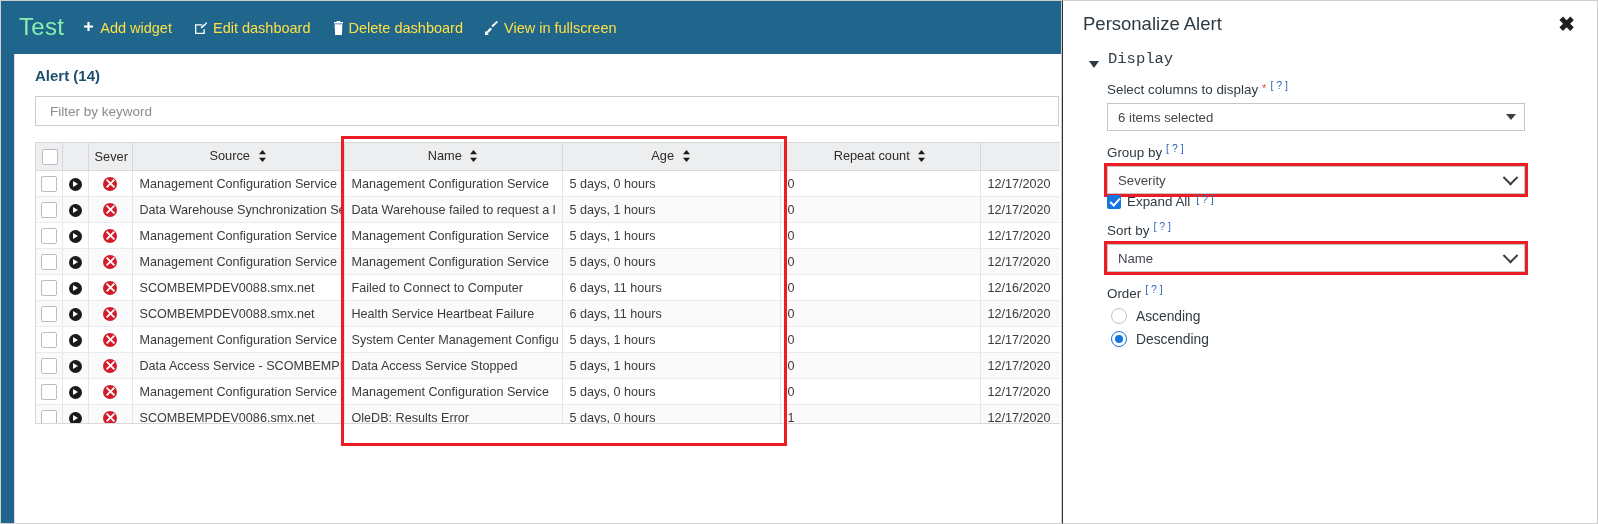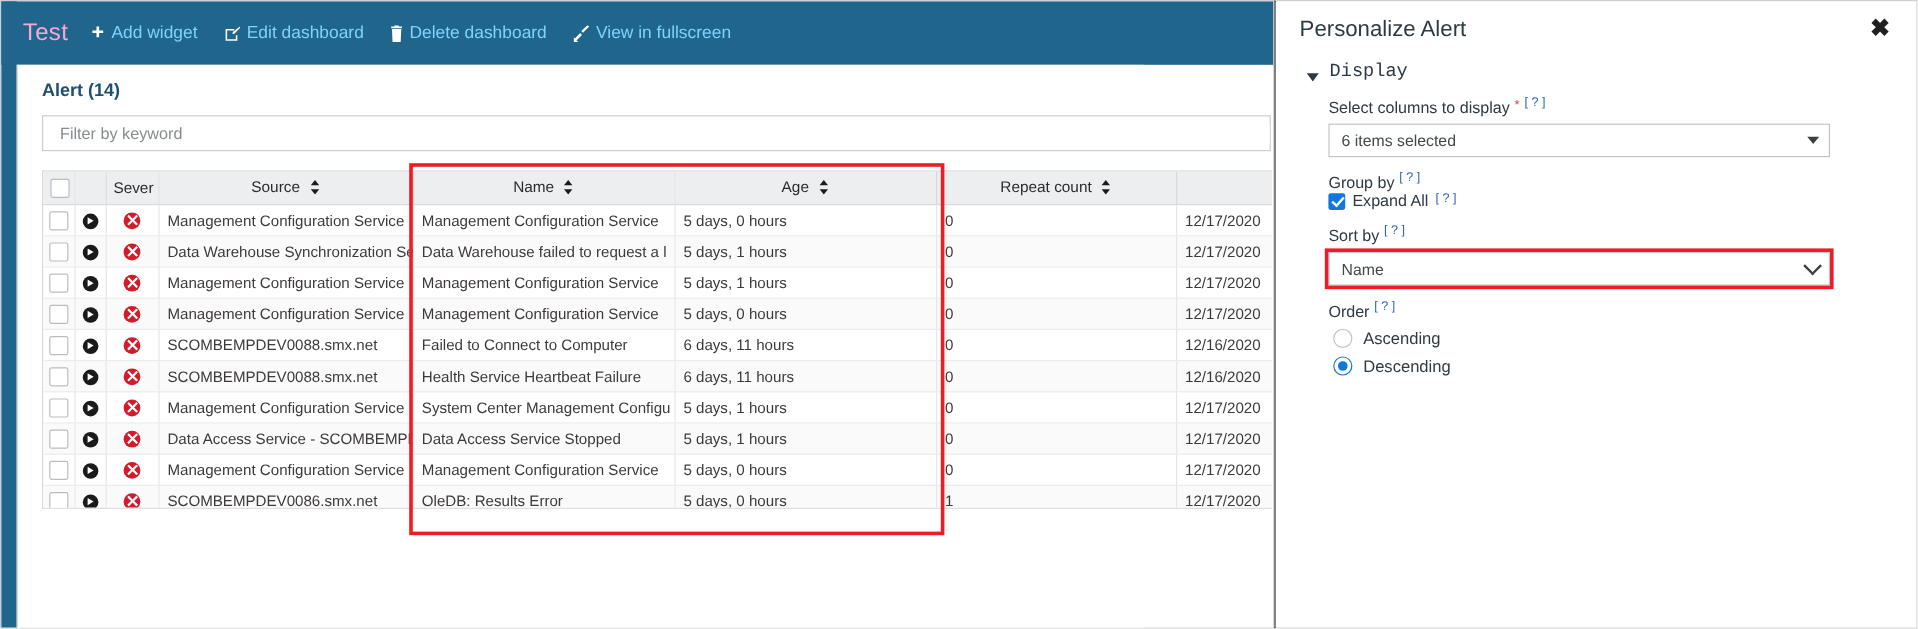--- a/index.html
+++ b/index.html
@@ -43,29 +43,29 @@
     left: 0; top: 0;
     width: 1062px;
     height: 53px;
     background: #20658c;
     display: flex;
     align-items: center;
     box-sizing: border-box;
     padding-left: 18px;
   }
   .dash-title {
-    color: #f9a8d4;
-    font-size: 20px;
+    color: #86efac;
+    font-size: 24px;
     letter-spacing: .3px;
     margin-right: 18px;
     line-height: 1;
     padding-bottom: 2px;
   }
   .tb-action {
-    color: #7dd3fc;
+    color: #fde047;
     font-size: 14.5px;
     margin-right: 22px;
     display: inline-flex;
     align-items: center;
     gap: 5px;
     white-space: nowrap;
     cursor: pointer;
   }
   .tb-action .ic { display: inline-flex; align-items: center; }
   .tb-action svg { display: block; }
@@ -639,20 +639,26 @@
           <span>6 items selected</span>
           <span class="dd-tri"></span>
         </div>
       </div>
 
       
       <div class="field-label">
         <span>Group by</span>
         <span class="help-q">[ ? ]</span>
       </div>
+      <div class="ctrl-row">
+        <div class="sel-box highlighted">
+          <span>Severity</span>
+          <span class="chev"></span>
+        </div>
+      </div>
 
       
       <div class="chk-row">
         <span class="chk-blue"></span>
         <span>Expand All</span>
         <span class="help-q">[ ? ]</span>
       </div>
 
       
       <div class="field-label">

